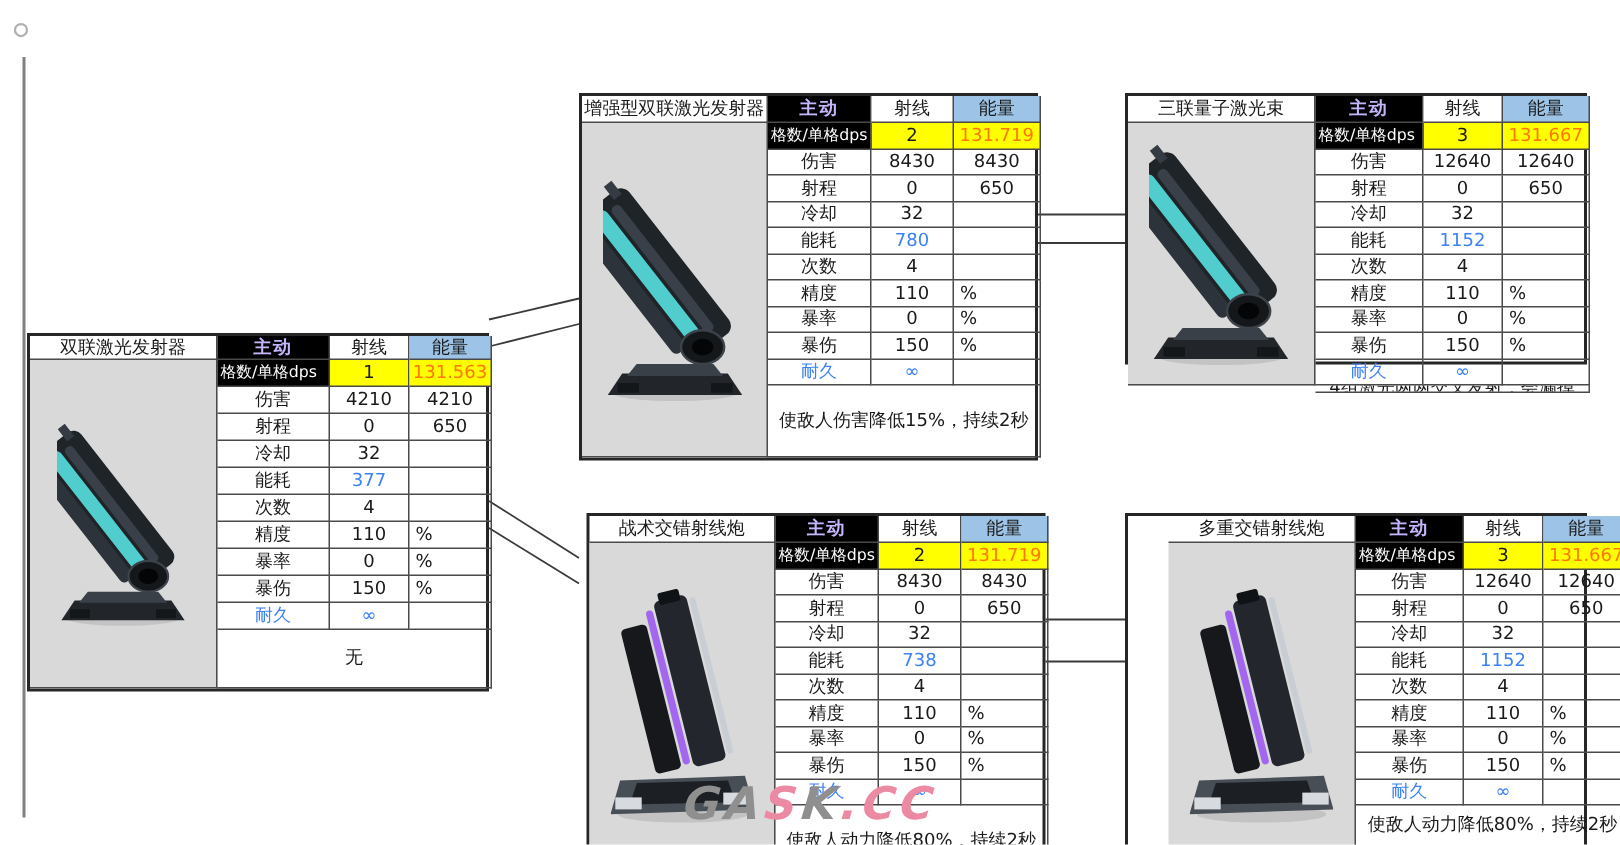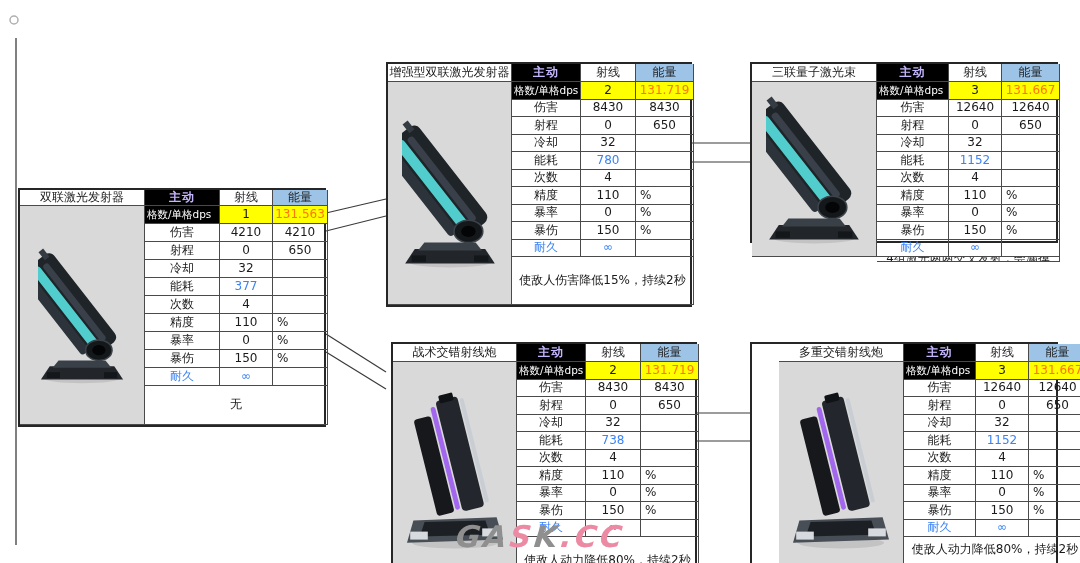--- a/index.html
+++ b/index.html
@@ -14,21 +14,21 @@
 
   
   .wtable {
     position:absolute;
     display:grid;
     border:2px solid #262626;
     background:#ffffff;
     z-index:2;
     margin-top:40px;
   }
-  .t1 { left:18px;  top:148px; width:308px; height:239px;
+  .t1 { left:18px;  top:182px; width:308px; height:239px;
         grid-template-columns:125px 75px 53px 55px;
         grid-template-rows:16px repeat(10,18px) minmax(0,1fr); }
   .t2 { left:386px; top:22px;  width:306px; height:245px;
         grid-template-columns:124px 69px 55px 58px;
         grid-template-rows:18px repeat(10,17.5px) minmax(0,1fr); }
   .t3 { left:750px; top:22px;  width:308px; height:181px;
         grid-template-columns:125px 72px 53px 58px;
         grid-template-rows:18px repeat(10,17.5px) minmax(0,1fr); }
   .t4 { left:391px; top:302px; width:306px; height:246px;
         grid-template-columns:124px 69px 55px 58px;

